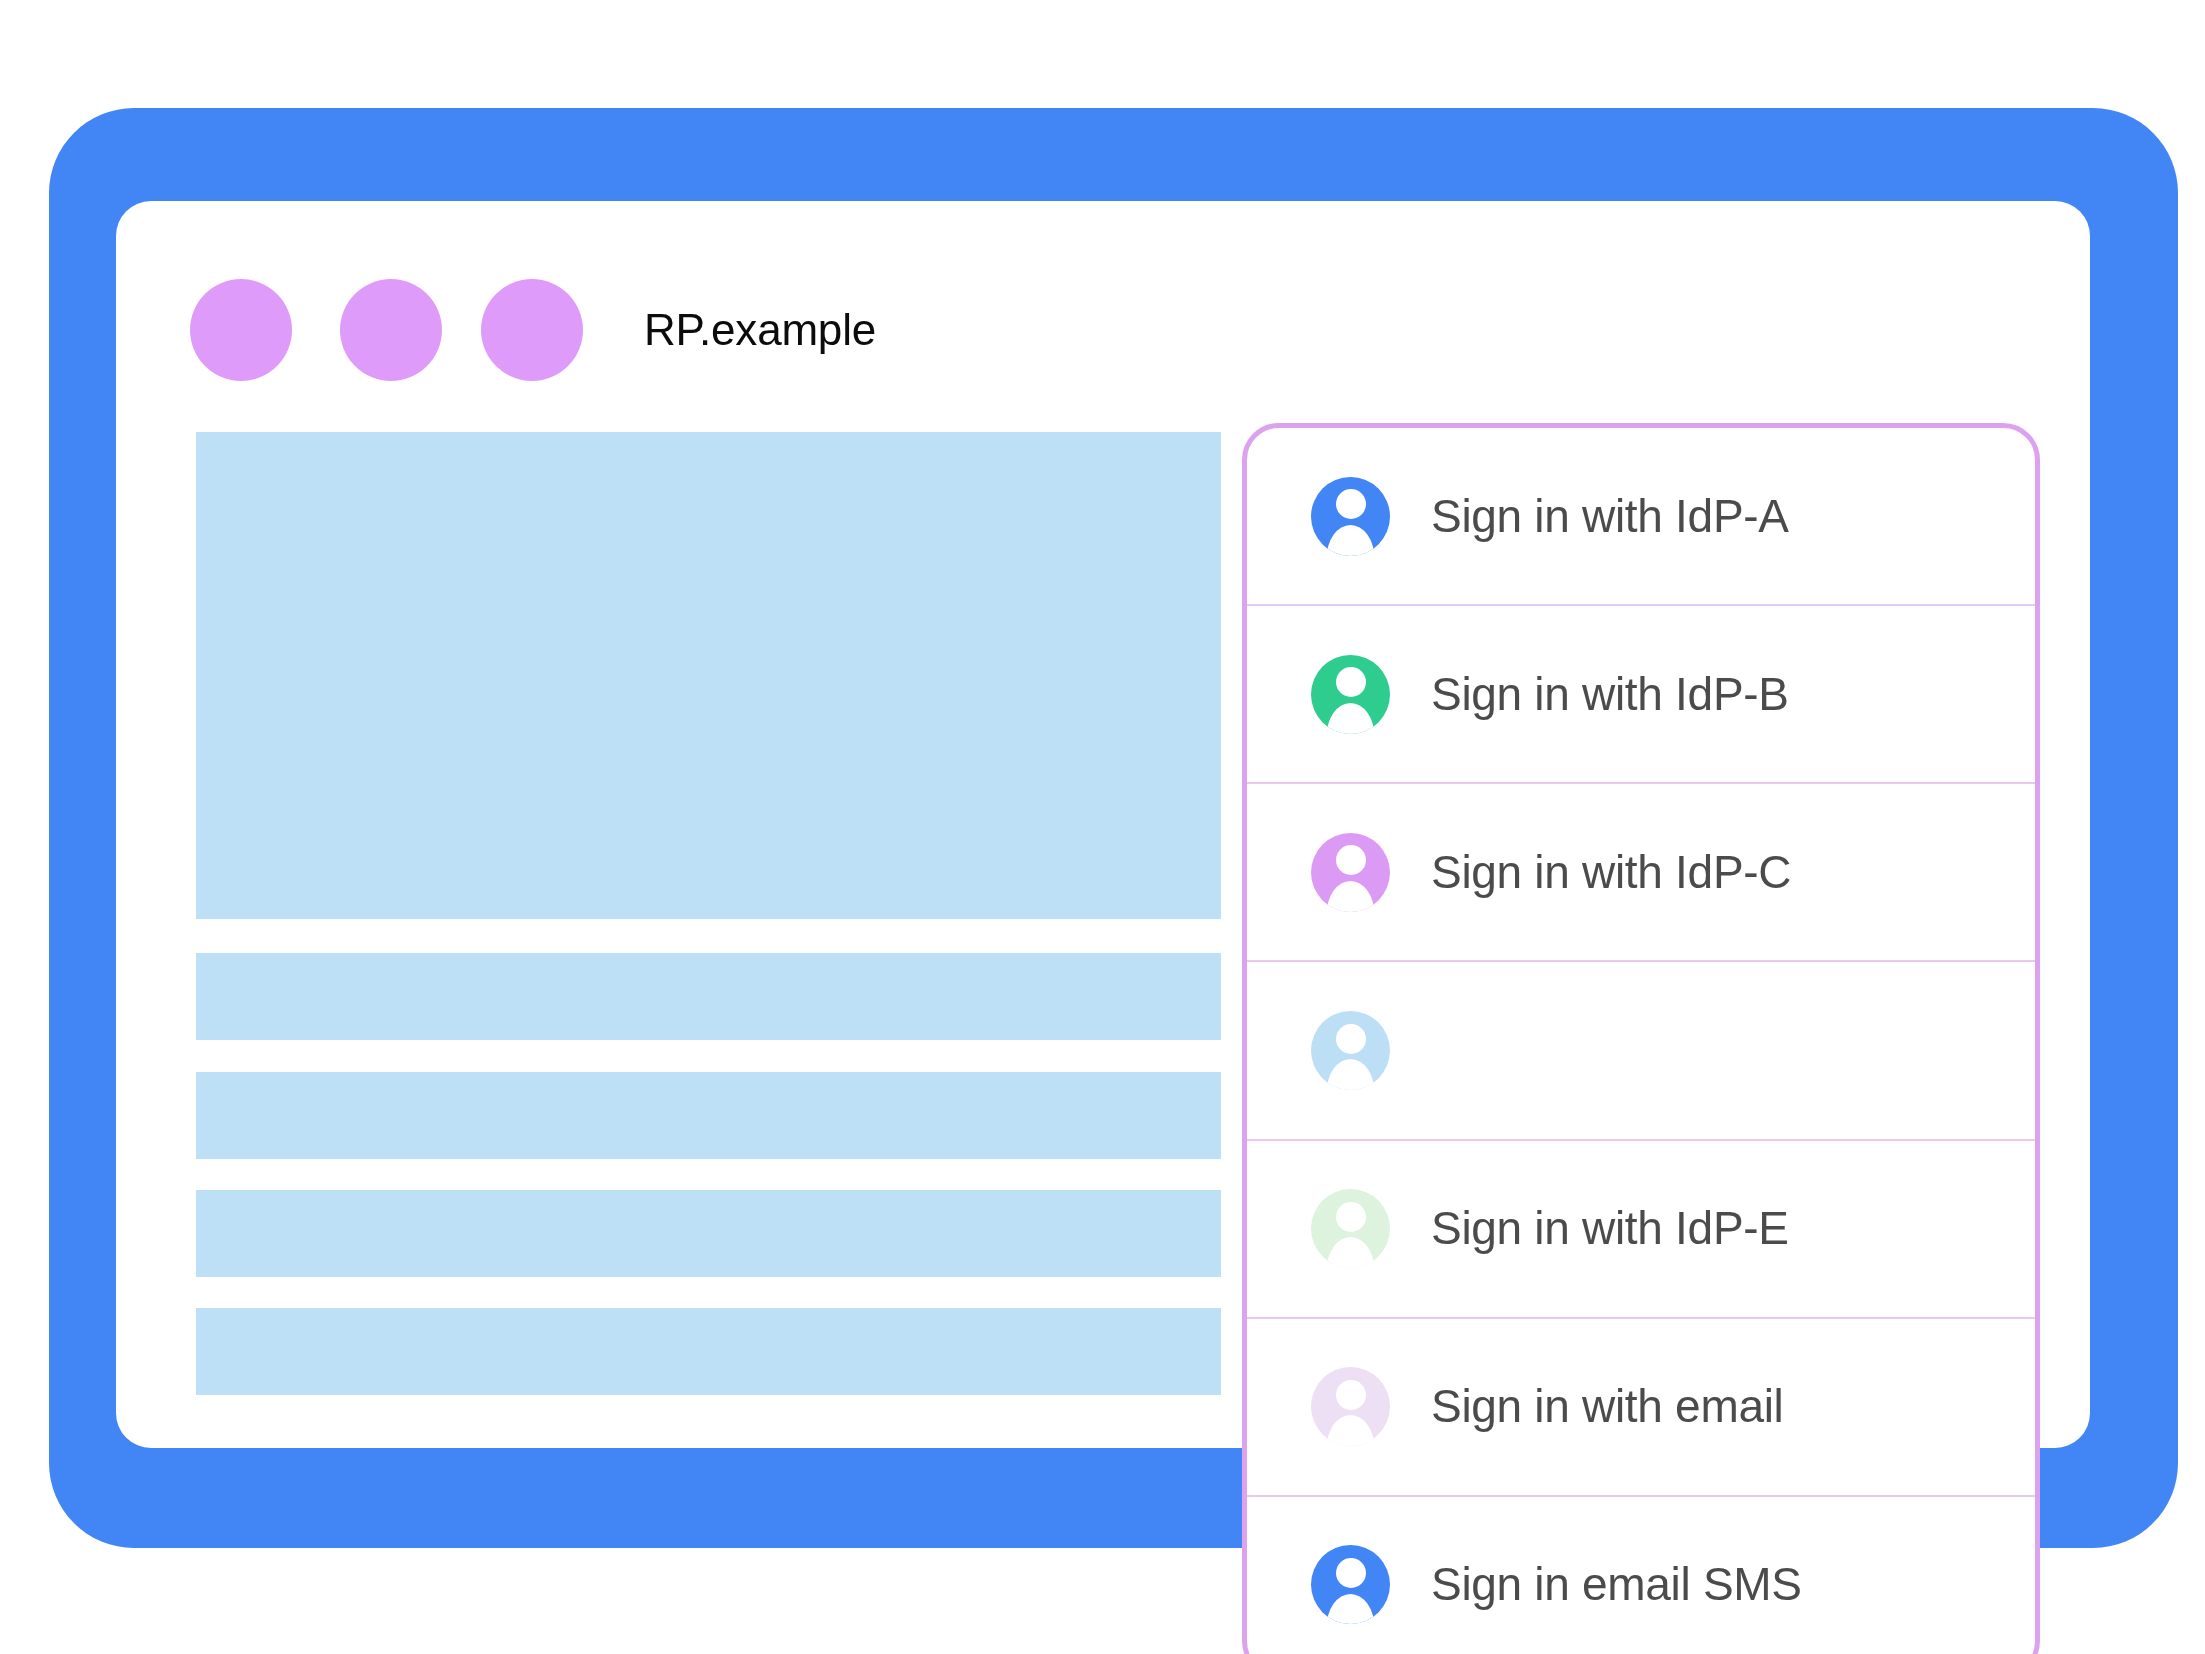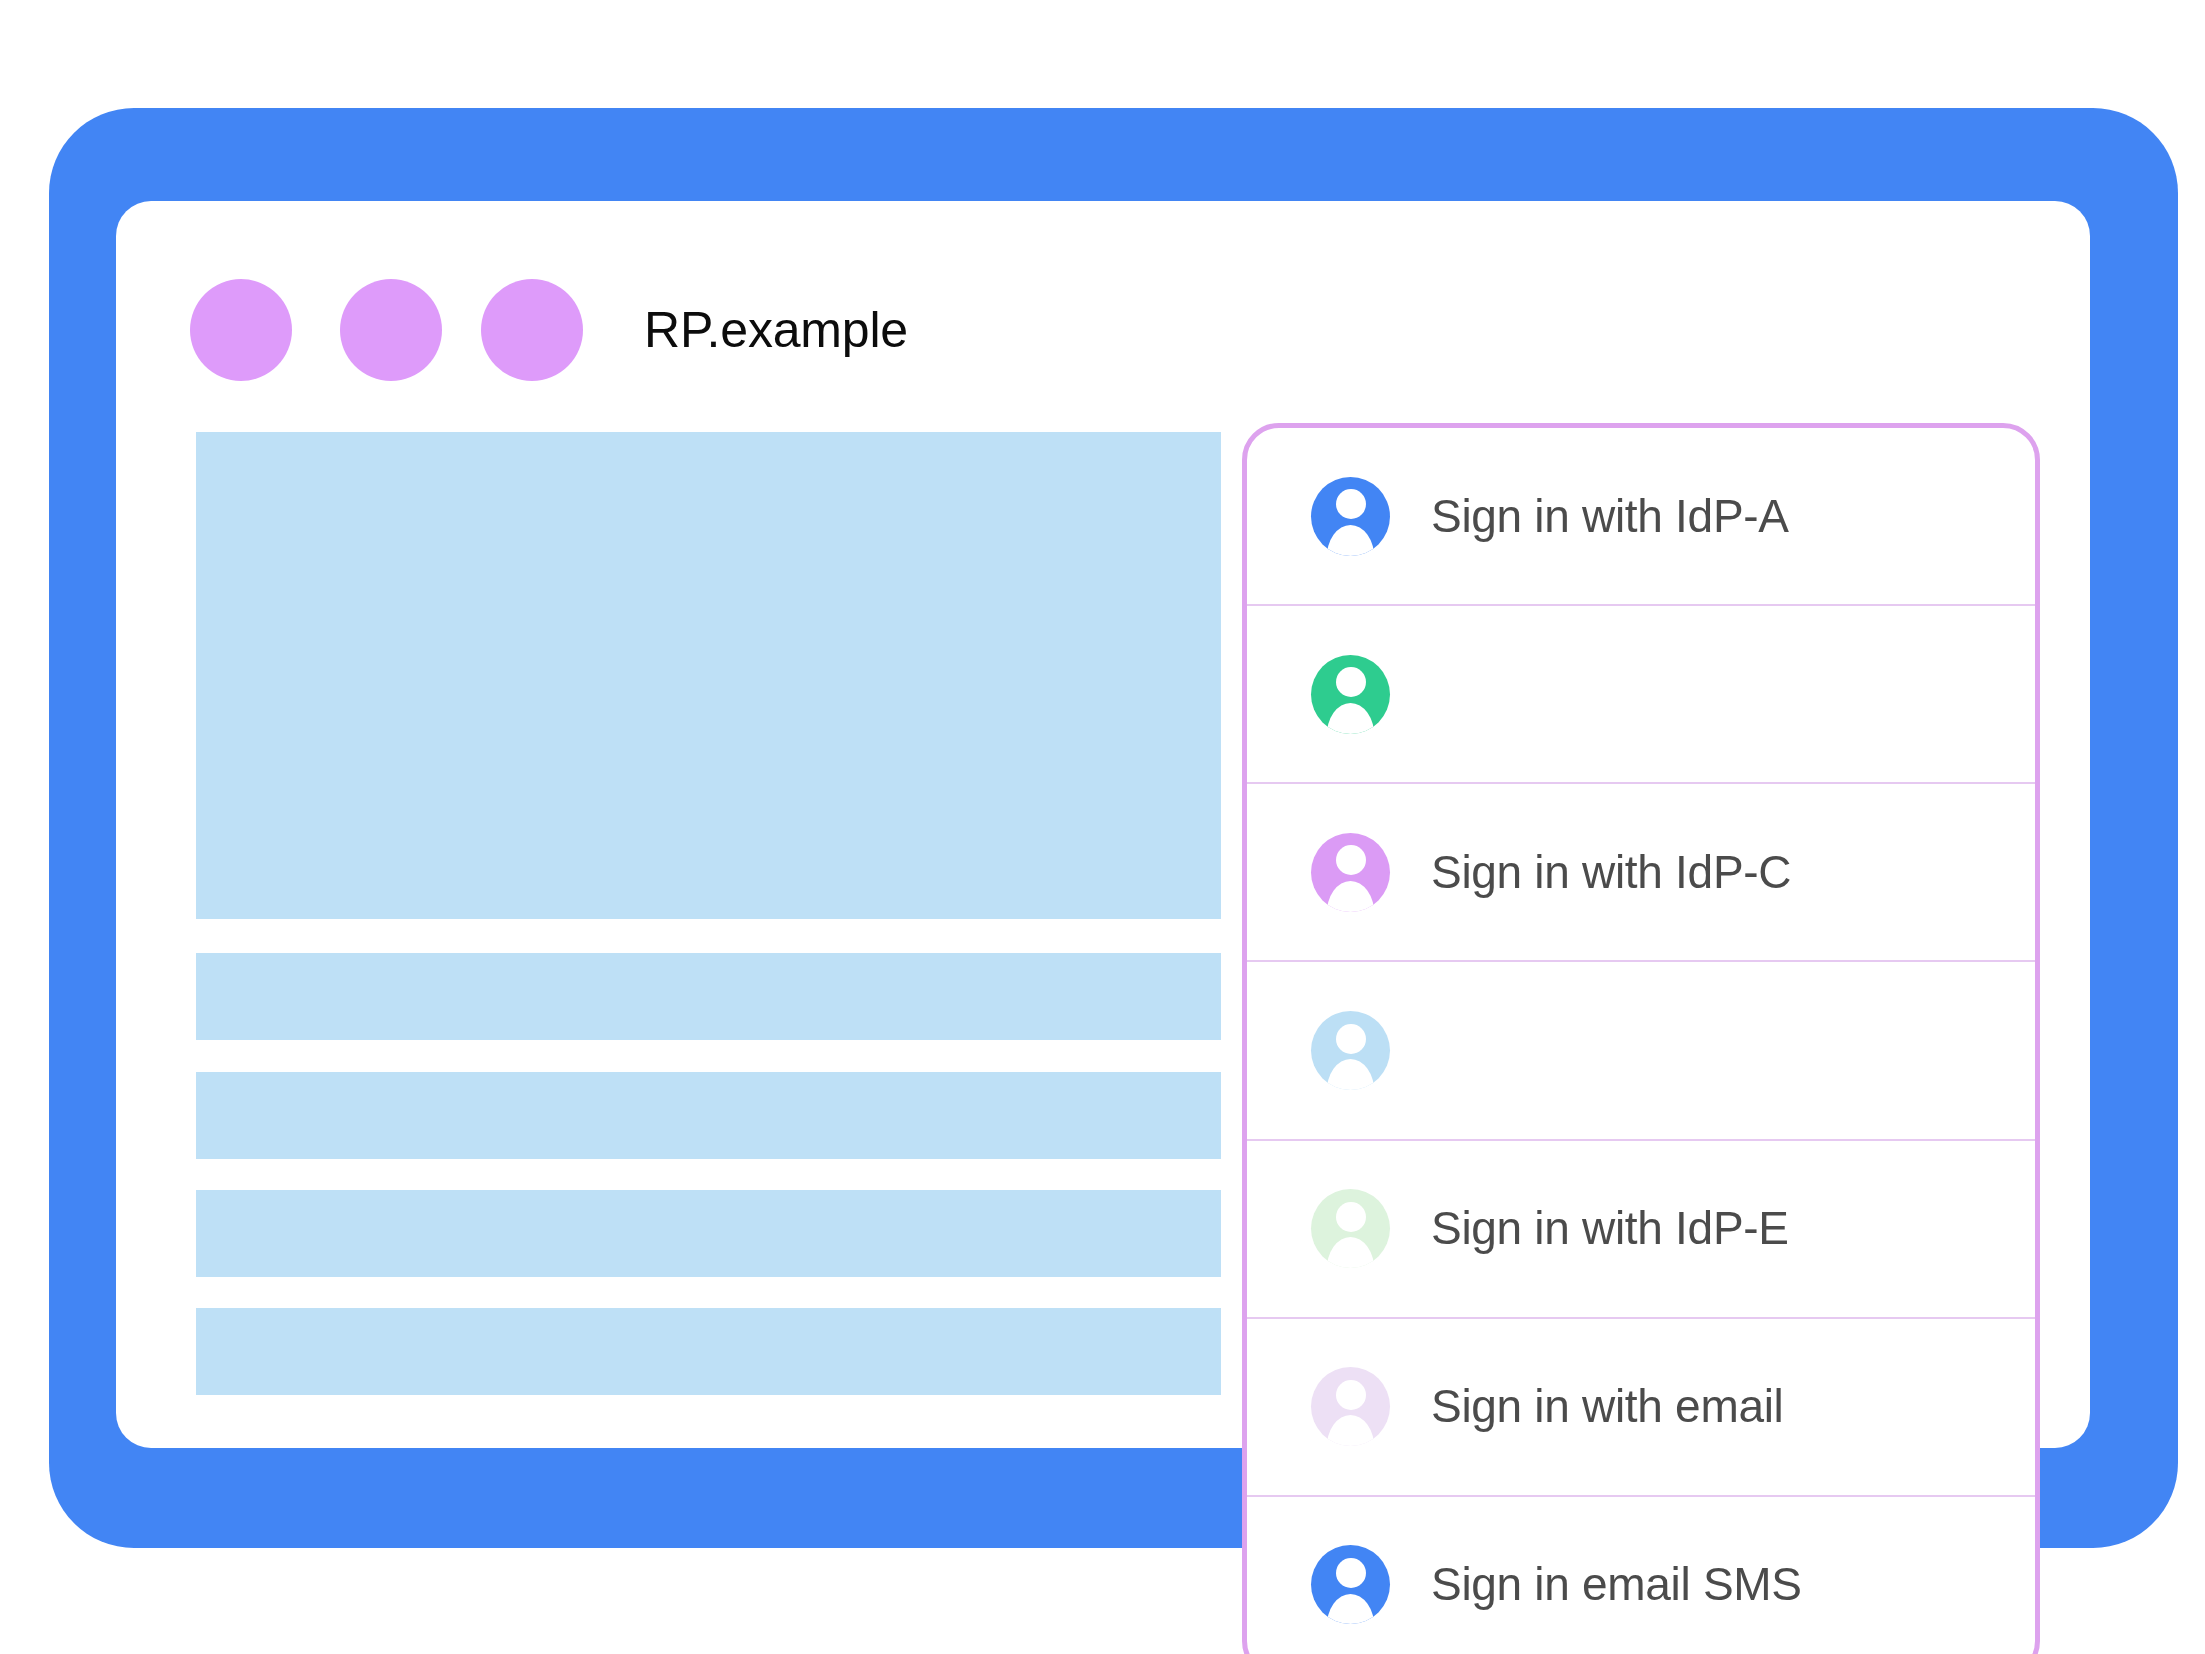--- a/index.html
+++ b/index.html
@@ -76,21 +76,21 @@
     background: var(--dot);
   }
   .dot.d1 { left: 74px; }
   .dot.d2 { left: 224px; }
   .dot.d3 { left: 365px; }
 
   .window-title {
     position: absolute;
     left: 528px;
     top: 46px;
-    font-size: 50px;
+    font-size: 44px;
     line-height: 74px;
     color: #0c0c0c;
     letter-spacing: -0.2px;
     white-space: nowrap;
   }
 
   
   .content {
     position: absolute;
     left: 196px;
@@ -208,20 +208,21 @@
             <div class="head"></div>
             <div class="body"></div>
           </div>
           <div class="row-label">Sign in with IdP-A</div>
         </div>
         <div class="chooser-row">
           <div class="avatar" style="background: rgb(46, 204, 143);">
             <div class="head"></div>
             <div class="body"></div>
           </div>
+          <div class="row-label">Sign in with IdP-B</div>
         </div>
         <div class="chooser-row">
           <div class="avatar" style="background: rgb(219, 155, 245);">
             <div class="head"></div>
             <div class="body"></div>
           </div>
           <div class="row-label">Sign in with IdP-C</div>
         </div>
         <div class="chooser-row">
           <div class="avatar" style="background: rgb(188, 223, 245);">

